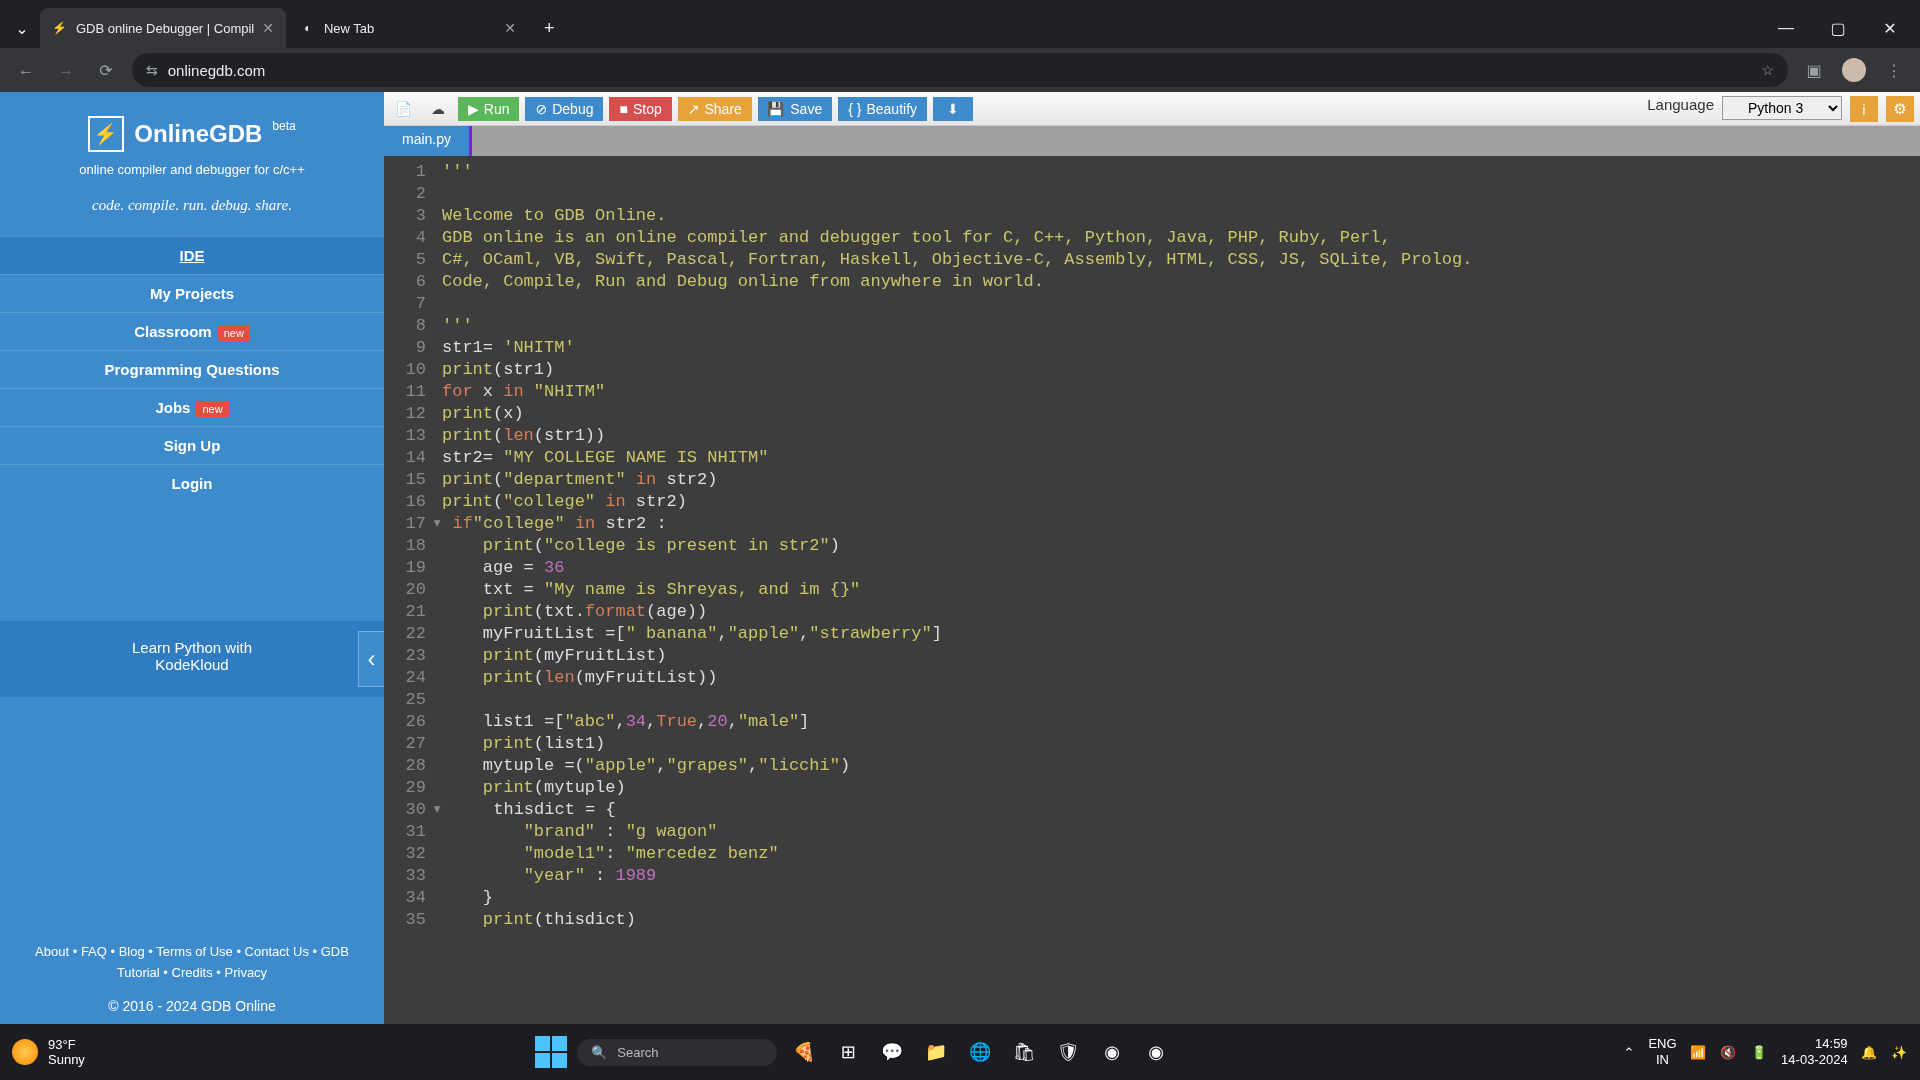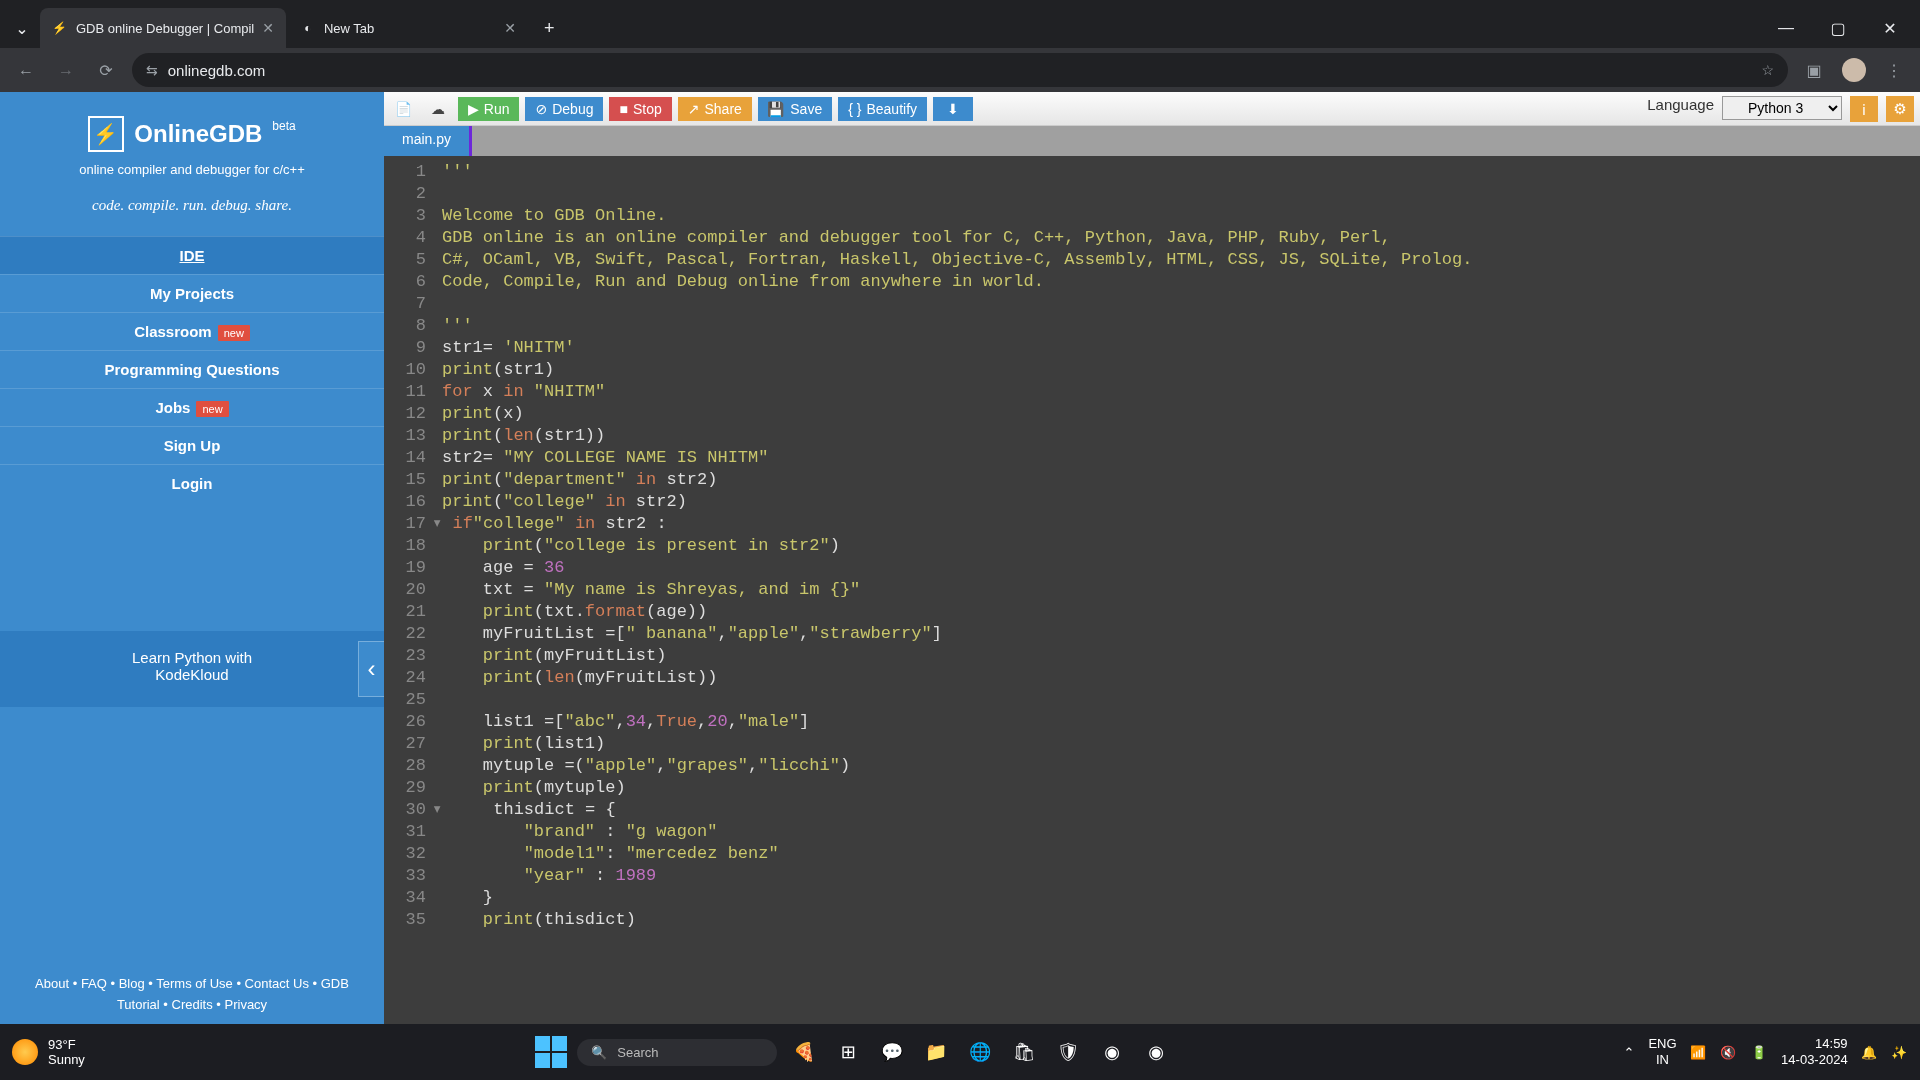--- a/index.html
+++ b/index.html
@@ -153,20 +153,21 @@
     <div class="footer-links">
       <a>About</a> •
       <a>FAQ</a> •
       <a>Blog</a> •
       <a>Terms of Use</a> •
       <a>Contact Us</a> •
       <a>GDB Tutorial</a> •
       <a>Credits</a> •
       <a>Privacy</a>
     </div>
+    <div class="copy">© 2016 - 2024 GDB Online</div>
   </div>
 
   <div class="main-area">
     <div class="toolbar-row">
       <div class="tool-icon">📄</div>
       <div class="tool-icon">☁</div>
       <div class="tool-btn btn-run">
           <span>▶</span>
           <span>Run</span>
         </div>

